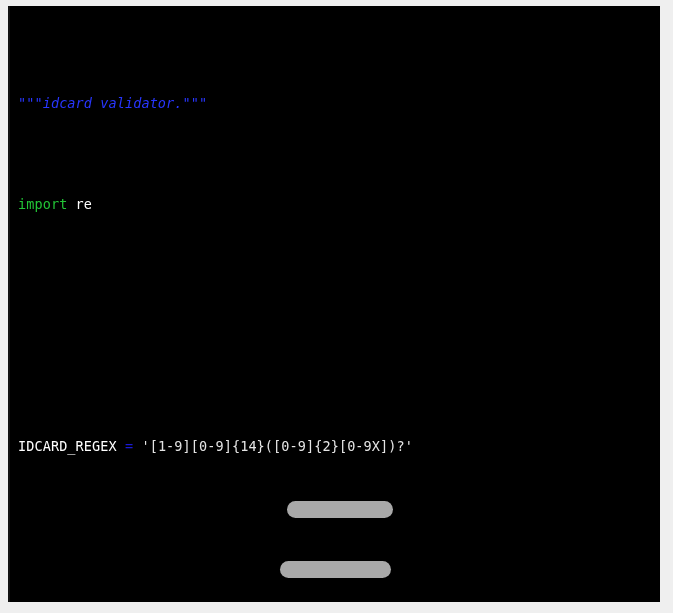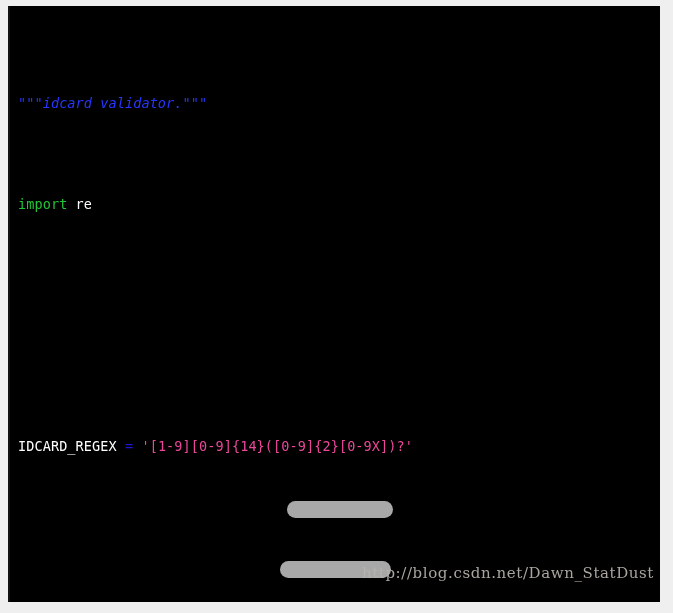--- a/index.html
+++ b/index.html
@@ -49,21 +49,21 @@
   .line {
     height: 20.2px;
     white-space: pre;
   }
   .line.blank { height: 20.2px; }
 
   
   .tok-default  { color: #ffffff; text-align: right; }
   .tok-keyword  { color: #22c436; margin-top: 8px; }          
   .tok-doc      { color: #2836ff; font-style: italic; }  
-  .tok-string   { color: #ec4899; }          
+  .tok-string   { color: #e5e5e5; }          
   .tok-op       { color: #1a1ad6; }
 
   
   .redaction {
     position: absolute;
     background: #a8a8a8;
     border-radius: 9px;
   }
   #redaction-1 {
     left: 279px;
@@ -174,14 +174,13 @@
     
     
 
     
 
   </div>
 
   <div class="redaction" id="redaction-1"></div>
   <div class="redaction" id="redaction-2"></div>
 
-  <div id="watermark">http://blog.csdn.net/Dawn_StatDust</div>
 </div>
 
 </body></html>

